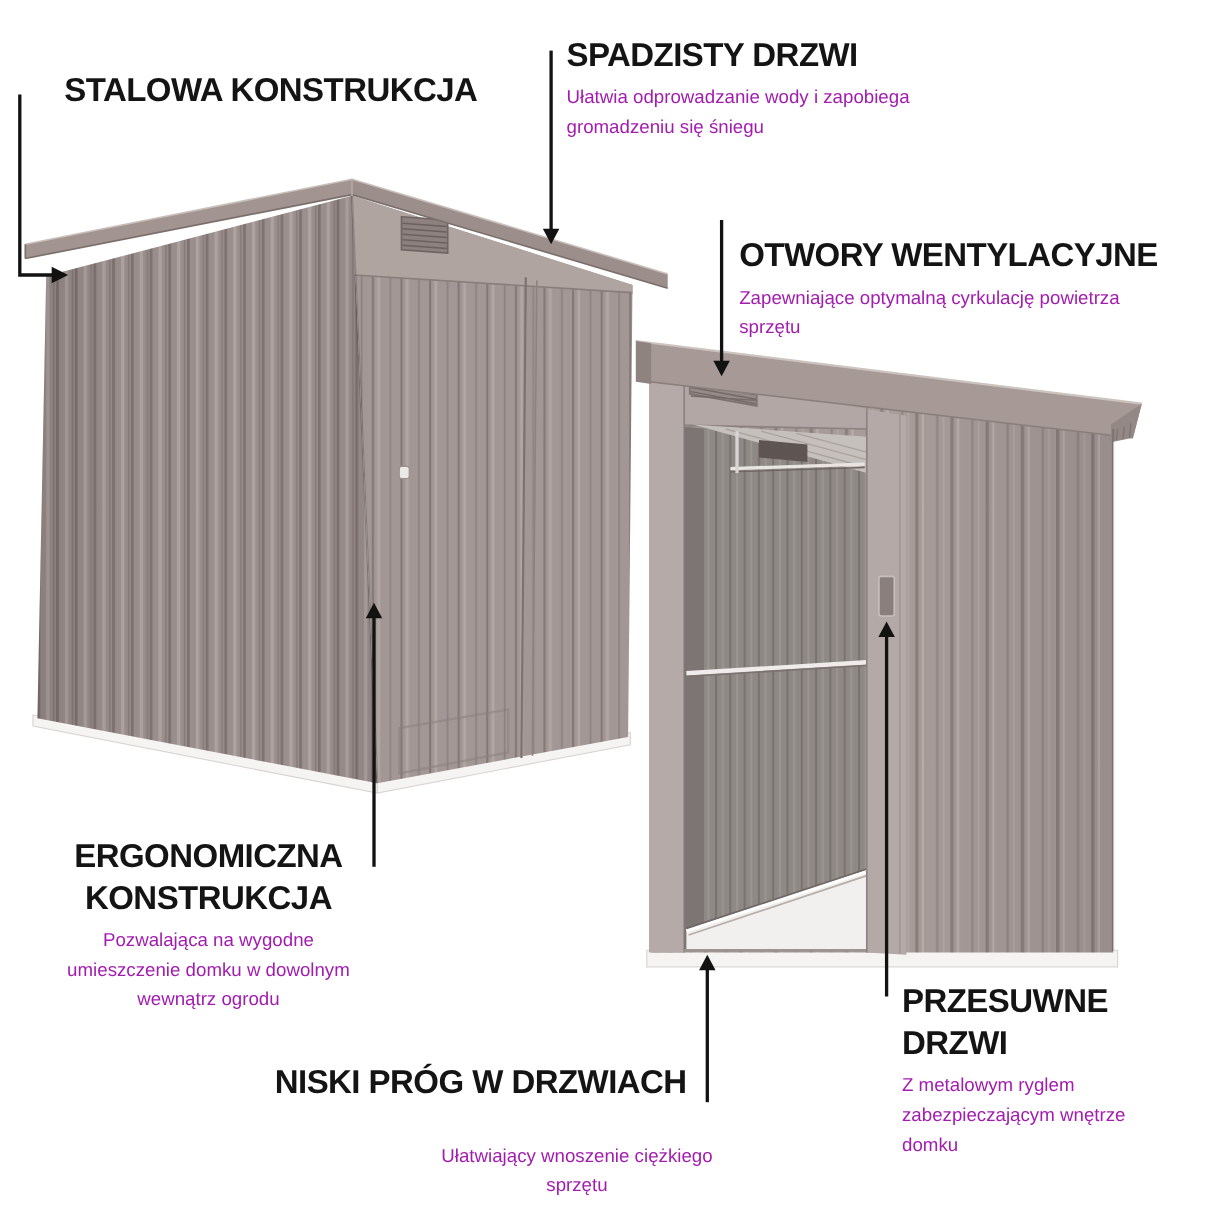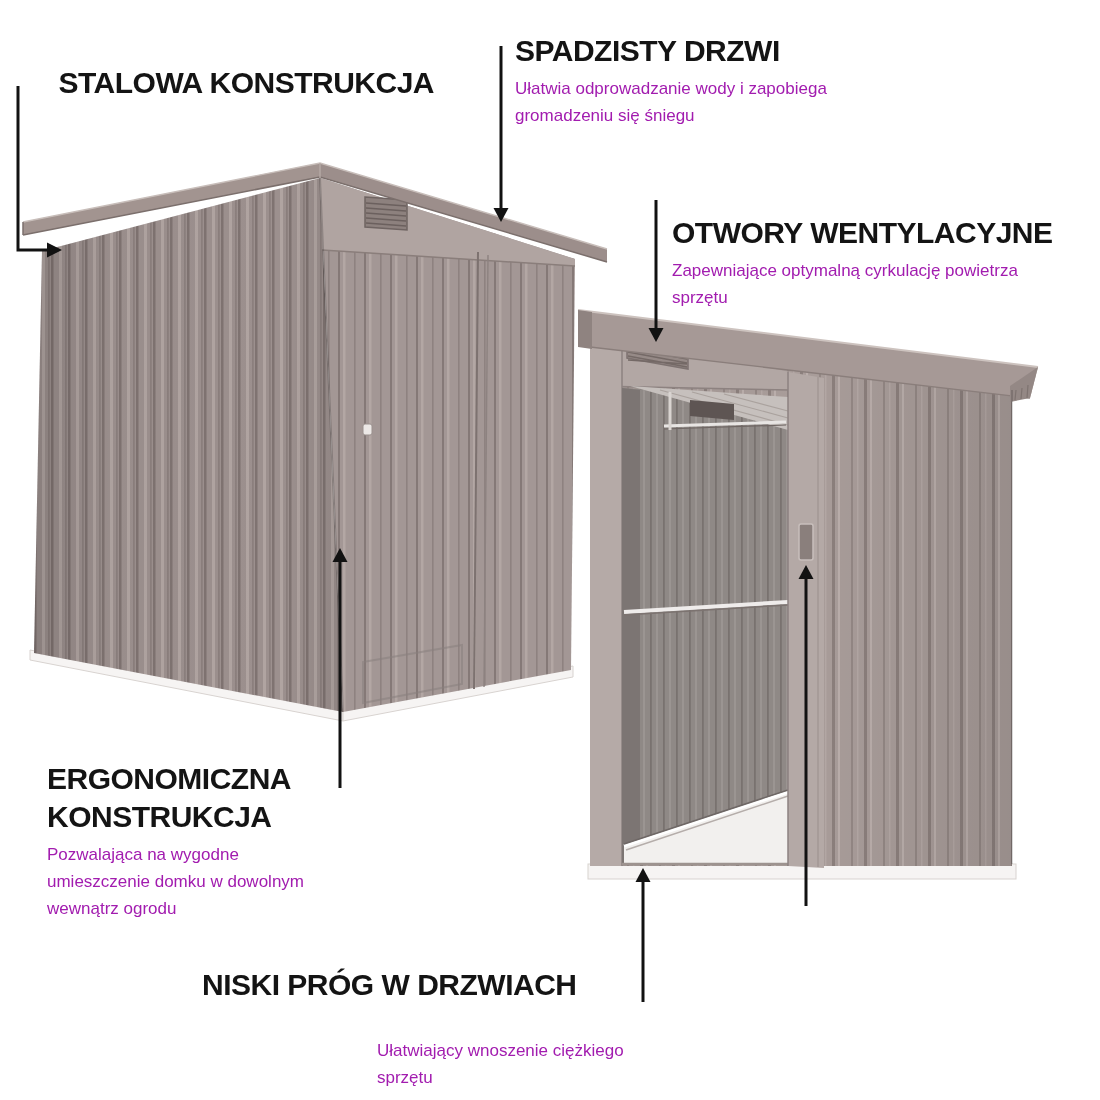--- a/index.html
+++ b/index.html
@@ -8,32 +8,32 @@
     font-family:"Liberation Sans",sans-serif;color:#1c1c1c;
   }
   .art{position:absolute;left:0;top:0;width:1100px;height:1100px;}
   .feature{position:absolute;z-index:2;}
   .feature h2{
     margin:0;font-size:30px;font-weight:700;line-height:38px;letter-spacing:-0.5px;color:#141414;
   }
   .feature p{
     margin:5px 0 0 0;font-size:17px;font-weight:400;line-height:27px;color:#a21caf;
   }
-  .align-right{text-align:left;}
+  .align-right{text-align:center;}
   .align-right p{margin-left:auto;}
   
   #f-steel{left:34px;top:64px;width:400px;text-align:right;}
   #f-steel p{max-width:345px;}
   #f-roof{left:515px;top:32px;width:352px;}
   #f-roof p{max-width:340px;}
   #f-vents{left:672px;top:182px;width:400px;margin-top:32px;}
   #f-vents p{max-width:352px;}
   #f-ergo{right:768px;top:760px;width:285px;}
   #f-ergo p{max-width:285px;}
-  #f-threshold{right:468px;top:966px;width:430px;}
+  #f-threshold{right:448px;top:966px;width:430px;}
   #f-threshold h2{white-space:nowrap;}
   #f-threshold p{max-width:255px;margin-top:33px;}
   #f-door{left:820px;top:892px;width:250px;}
   #f-door p{max-width:232px;}
 </style>
 </head>
 <body>
 
 <div class="canvas">
 
@@ -222,14 +222,18 @@
   <div class="feature align-right" id="f-ergo">
     <h2>ERGONOMICZNA KONSTRUKCJA</h2>
     <p>Pozwalająca na wygodne umieszczenie domku w dowolnym wewnątrz ogrodu</p>
   </div>
 
   <div class="feature align-right" id="f-threshold">
     <h2>NISKI PRÓG W DRZWIACH</h2>
     <p>Ułatwiający wnoszenie ciężkiego sprzętu</p>
   </div>
 
+  <div class="feature" id="f-door">
+    <h2>PRZESUWNE DRZWI</h2>
+    <p>Z metalowym ryglem zabezpieczającym wnętrze domku</p>
+  </div>
 
 </div>
 
 </body></html>

